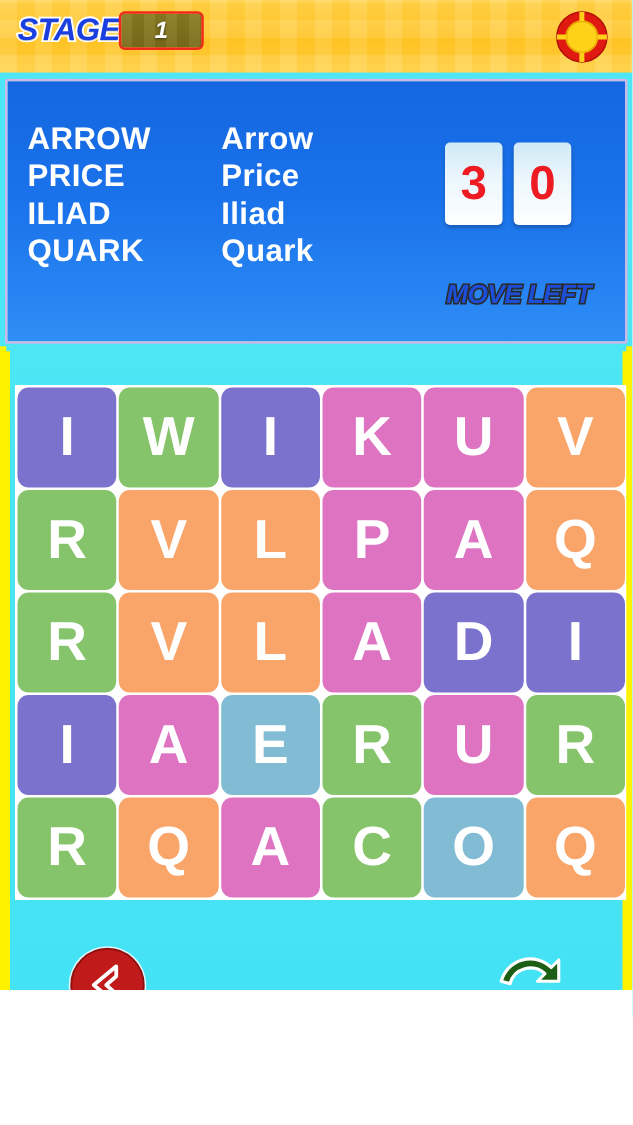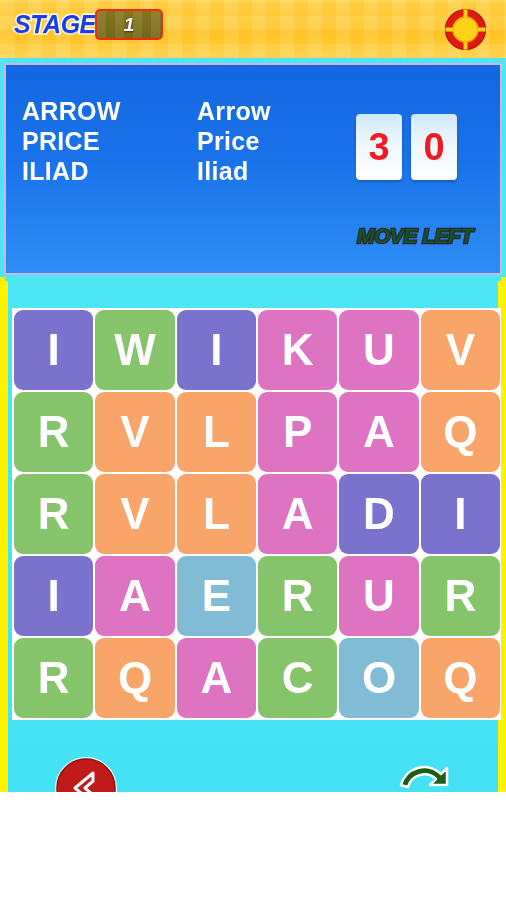--- a/index.html
+++ b/index.html
@@ -86,21 +86,20 @@
   }
 
   .word-cols {
     position: absolute;
     left: 16px; top: 31px;
   }
   .word-row {
     display: flex;
     height: 30px;
     align-items: center;
-    gap: 20px;
   }
   .word-upper {
     width: 155px;
     font-size: 25px;
     font-weight: 700;
     color: #ffffff;
     letter-spacing: 0.3px;
   }
   .word-title {
     font-size: 25px;
@@ -128,21 +127,21 @@
     color: #ee1c22;
   }
 
   .move-left {
     position: absolute;
     left: 357px; top: 224px;
     font-size: 21px;
     font-weight: 700;
     font-style: italic;
     letter-spacing: -0.5px;
-    color: #14532d;
+    color: #1d4ed8;
     -webkit-text-stroke: 2.5px #2a2a2a;
     paint-order: stroke fill;
   }
 
   
   .play-area {
     position: absolute;
     left: 4px; top: 281px;
     width: 498px; height: 552px;
     background: linear-gradient(180deg, #4ce6f5 0%, #43e2f4 100%);
@@ -246,20 +245,24 @@
         <span class="word-title">Arrow</span>
       </div>
       <div class="word-row">
         <span class="word-upper">PRICE</span>
         <span class="word-title">Price</span>
       </div>
       <div class="word-row">
         <span class="word-upper">ILIAD</span>
         <span class="word-title">Iliad</span>
       </div>
+      <div class="word-row">
+        <span class="word-upper">QUARK</span>
+        <span class="word-title">Quark</span>
+      </div>
     </div>
   </div>
 
   <div class="score-box">
     <div class="score-digit">3</div>
     <div class="score-digit">0</div>
   </div>
   <div class="move-left">MOVE LEFT</div>
 
   <div class="play-area">

